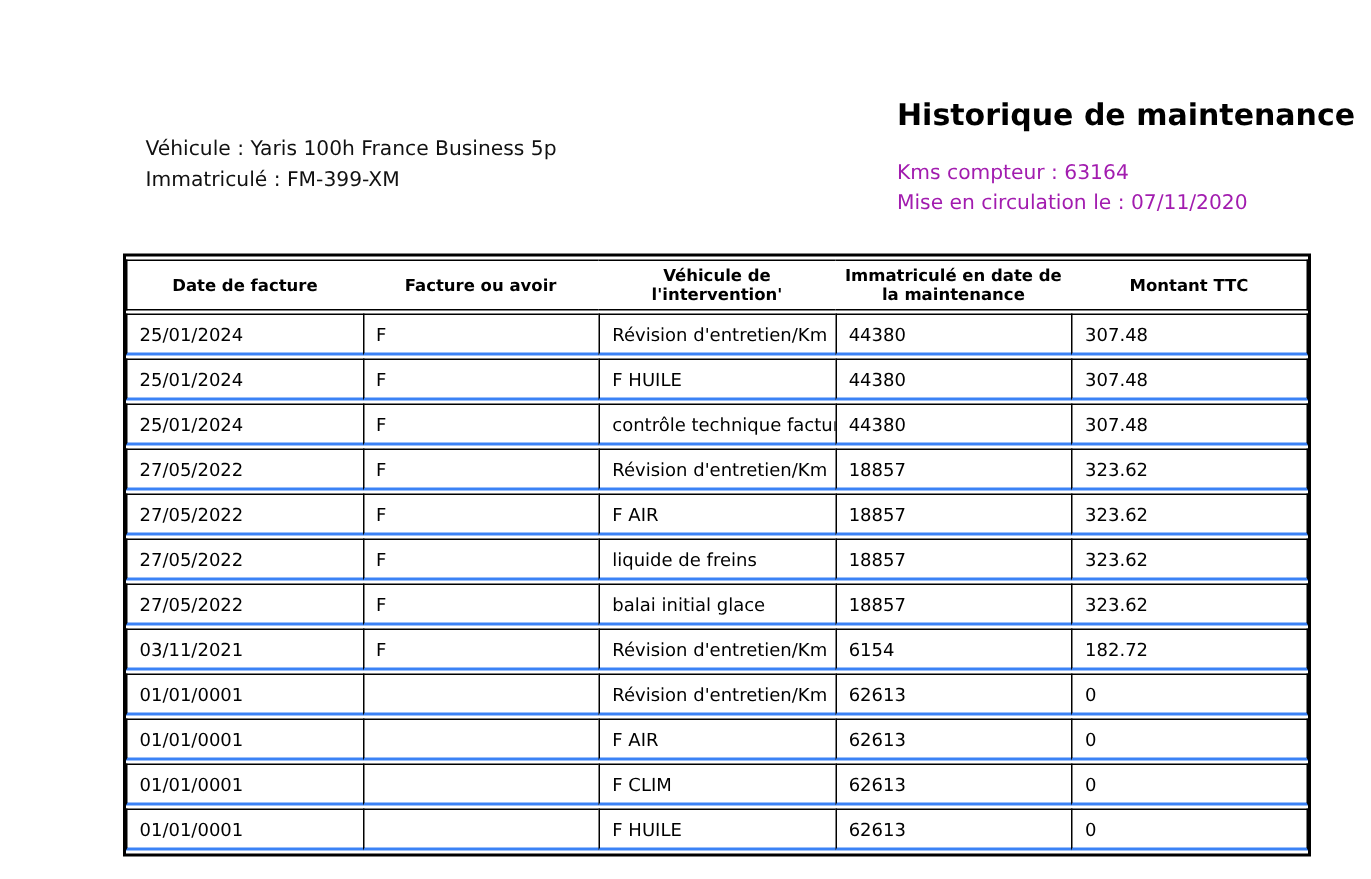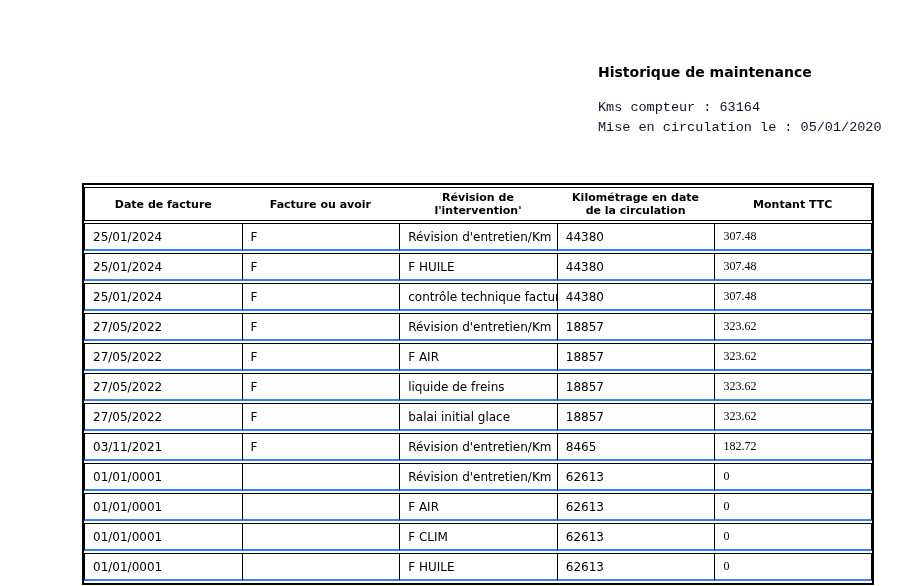--- a/index.html
+++ b/index.html
@@ -20,35 +20,34 @@
     font-size: 13.5px;
     line-height: 21px;
     color: #111111;
   }
   .report-block {
     position: absolute;
     left: 598px;
     top: 64px;
   }
   .report-title {
-    font-size: 14px;
+    font-size: 20px;
     font-weight: bold;
     color: #000000;
   }
   .report-meta {
     margin-top: 18px;
     font-size: 13.5px;
     line-height: 19.5px;
-    color: #0f172a;
-    font-family: Liberation Mono, monospace;
+    color: #a21caf;
   }
   .table-wrap {
     position: absolute;
     left: 82px;
-    top: 183px;
+    top: 169px;
     width: 788px;
     border: 2px solid #000000;
   }
   table.maintenance {
     width: 100%;
     border-collapse: separate;
     border-spacing: 0 2px;
     table-layout: fixed;
   }
   table.maintenance col { width: 20%; }
@@ -70,51 +69,55 @@
     height: 25px;
     vertical-align: middle;
     padding: 0 8px;
     border-top: 1px solid #000000;
     border-bottom: 2px solid #3b82f6;
     border-left: 1px solid #000000;
     color: #000000;
     overflow: hidden;
     white-space: nowrap;
   }
-  table.maintenance td:last-child { border-right: 1px solid #000000; font-family: Liberation Serif, serif; }
+  table.maintenance td:last-child { border-right: 1px solid #000000; }
 </style>
 </head>
 <body>
 
 <div class="page">
 
+  <div class="vehicle-block">
+    <div>Véhicule : Yaris 100h France Business 5p</div>
+    <div>Immatriculé : FM-399-XM</div>
+  </div>
 
   <div class="report-block">
     <div class="report-title">Historique de maintenance</div>
     <div class="report-meta">
       <div>Kms compteur : 63164</div>
-      <div>Mise en circulation le : 05/01/2020</div>
+      <div>Mise en circulation le : 07/11/2020</div>
     </div>
   </div>
 
   <div class="table-wrap">
     <table class="maintenance">
       <colgroup>
           <col>
           <col>
           <col>
           <col>
           <col>
         </colgroup>
       <thead>
         <tr>
           <th>Date de facture</th>
           <th>Facture ou avoir</th>
-          <th>Révision de l'intervention'</th>
-          <th>Kilométrage en date de la circulation</th>
+          <th>Véhicule de l'intervention'</th>
+          <th>Immatriculé en date de la maintenance</th>
           <th>Montant TTC</th>
         </tr>
       </thead>
       <tbody>
         <tr>
           <td>25/01/2024</td>
           <td>F</td>
           <td>Révision d'entretien/Km</td>
           <td>44380</td>
           <td>307.48</td>
@@ -158,21 +161,21 @@
           <td>27/05/2022</td>
           <td>F</td>
           <td>balai initial glace</td>
           <td>18857</td>
           <td>323.62</td>
         </tr>
         <tr>
           <td>03/11/2021</td>
           <td>F</td>
           <td>Révision d'entretien/Km</td>
-          <td>8465</td>
+          <td>6154</td>
           <td>182.72</td>
         </tr>
         <tr>
           <td>01/01/0001</td>
           <td></td>
           <td>Révision d'entretien/Km</td>
           <td>62613</td>
           <td>0</td>
         </tr>
         <tr>

